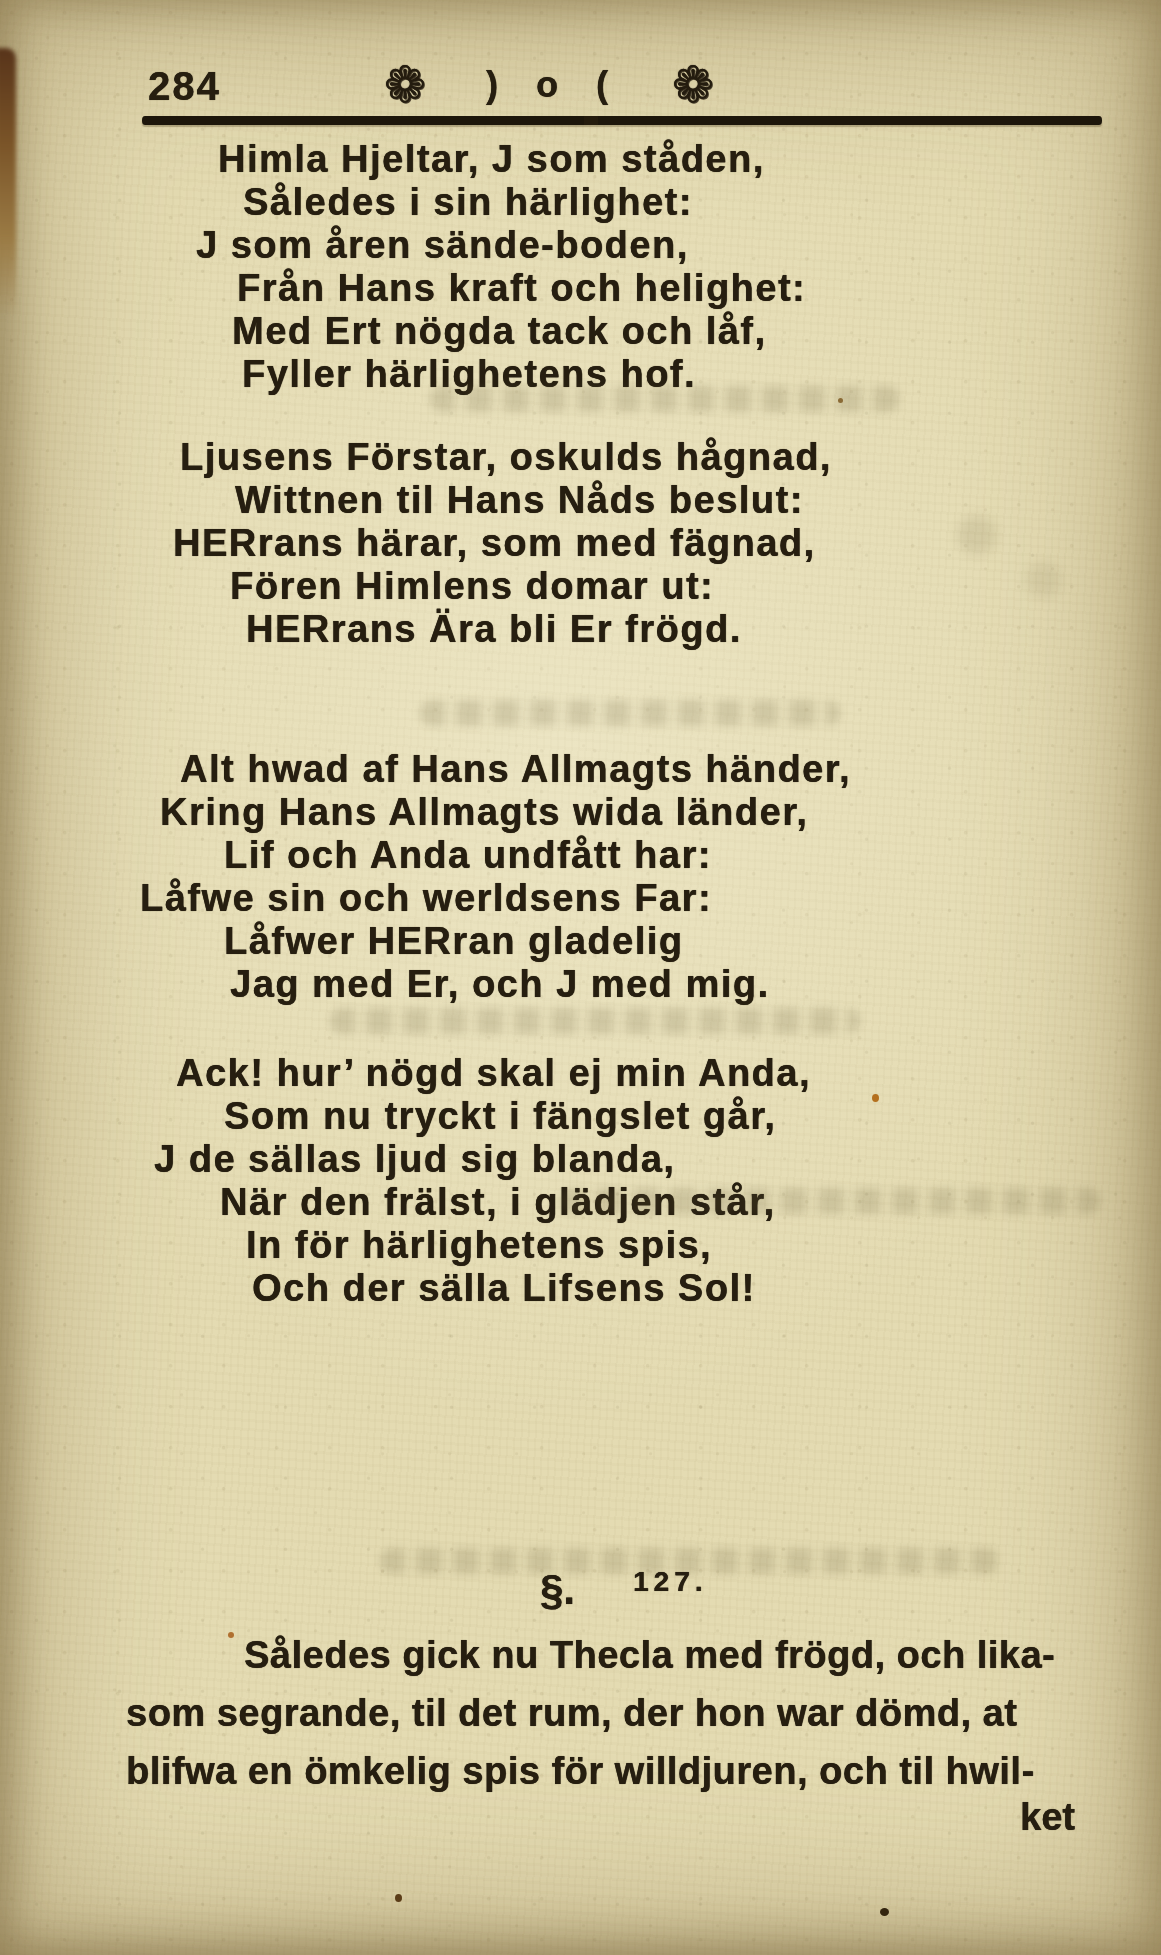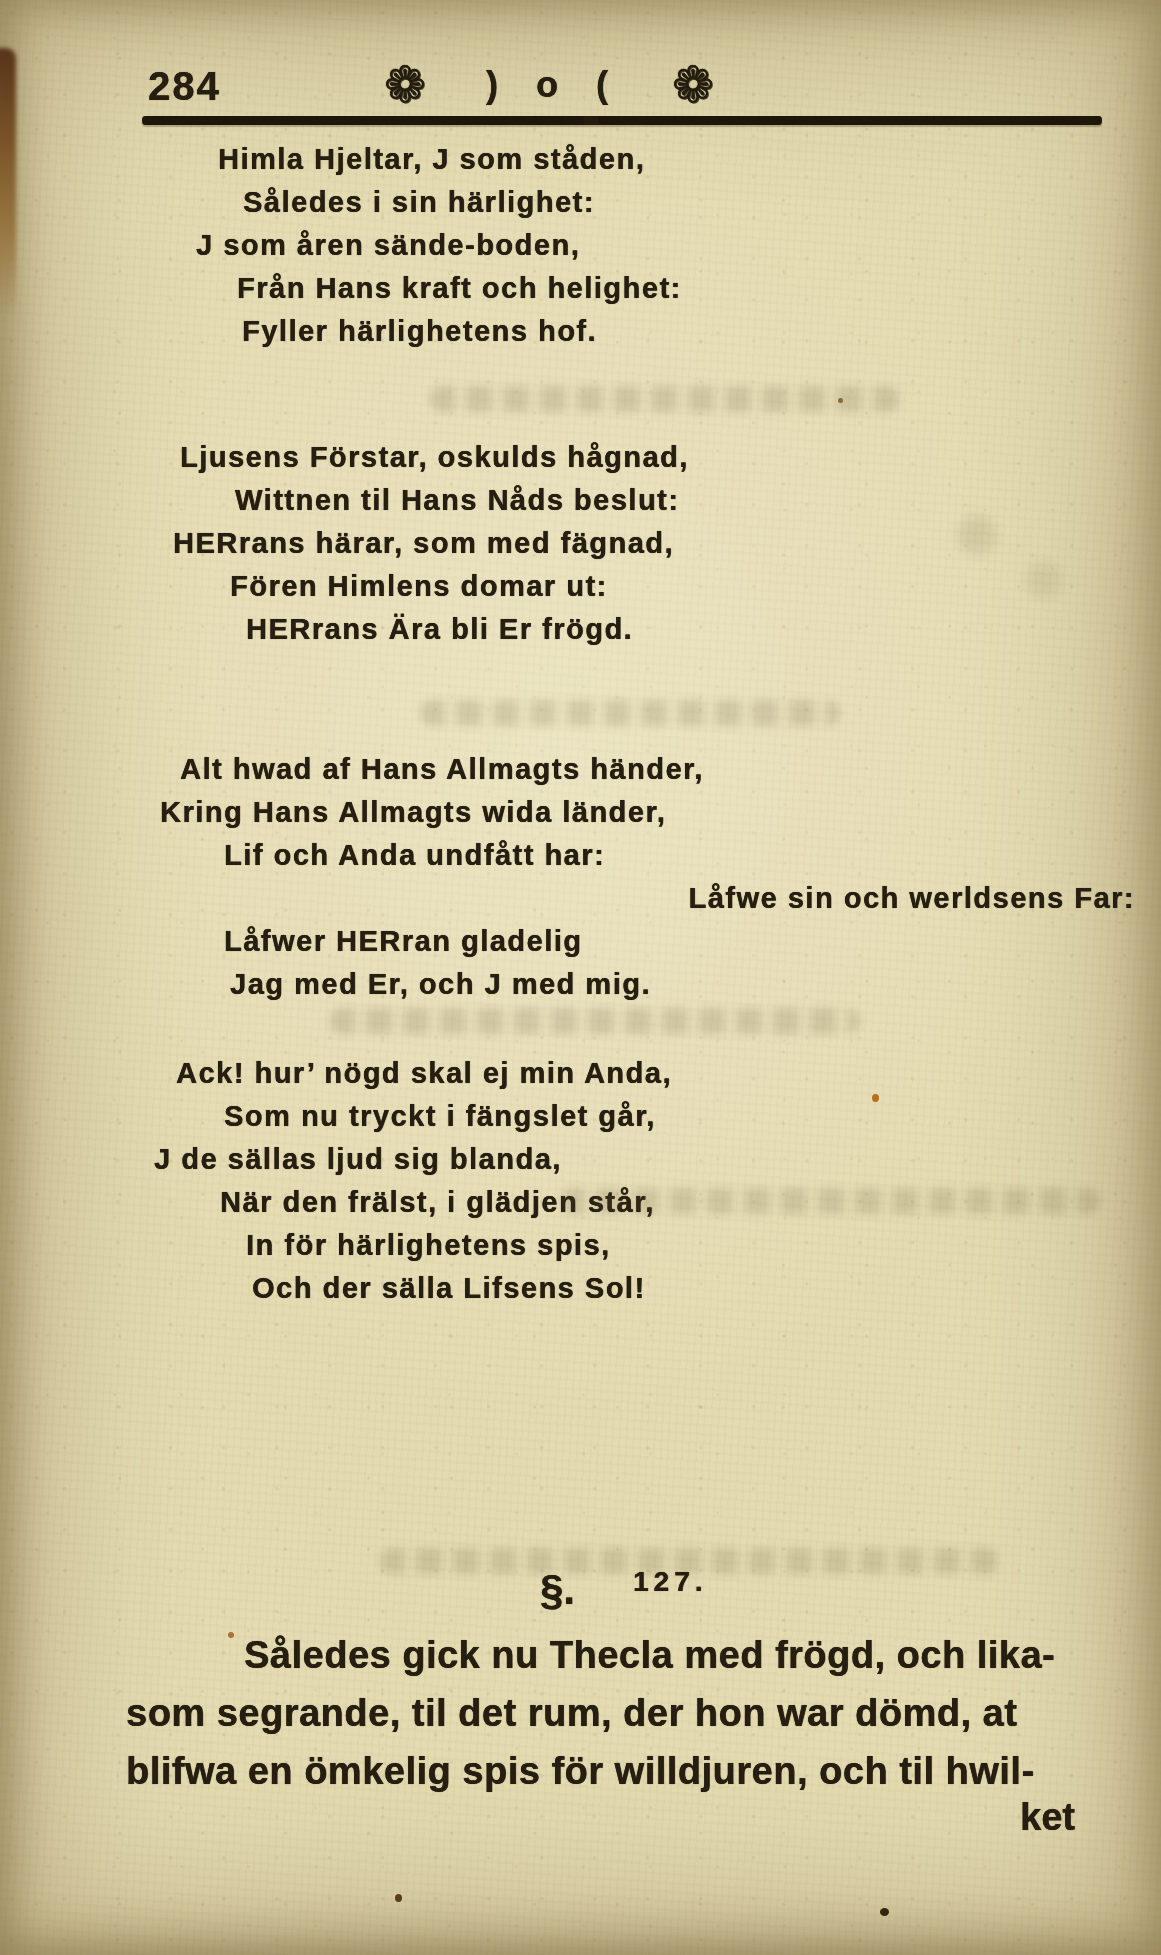--- a/index.html
+++ b/index.html
@@ -35,21 +35,21 @@
   .ornament-row{position:absolute;left:384px;top:52px;width:330px;height:66px;
     display:flex;align-items:center;justify-content:space-between;}
   .cherub{font-size:50px;line-height:1;color:#241c0f;
     text-shadow:0 0 1px #241c0f, 1px 1px 0 rgba(36,28,15,0.8);}
   .sep-mark{font-size:36px;letter-spacing:14px;padding-left:10px;}
   .head-rule{position:absolute;left:142px;top:116px;width:960px;height:9px;
     background:linear-gradient(90deg,#1d160b 0 46%,#241b0d 46% 47.5%,#1d160b 47.5% 100%);
     border-radius:3px/4px;
     box-shadow:0 2px 1px rgba(90,74,40,0.35);}
   .stanza{position:absolute;left:140px;width:995px;}
-  .pl{font-size:29px;line-height:43px;letter-spacing:1.5px;white-space:nowrap;}
+  .pl{font-size:38px;line-height:43px;letter-spacing:1.5px;white-space:nowrap;}
   .section-heading{position:absolute;left:540px;top:1566px;display:flex;gap:58px;}
   .section-symbol{font-size:42px;}
   .section-number{font-size:28px;letter-spacing:5px;}
   .prose{position:absolute;left:126px;top:1626px;width:1014px;}
   .prose-line{font-size:38px;line-height:58px;letter-spacing:0.5px;white-space:nowrap;}
   .prose-line.first{padding-left:118px;}
   .catchword{position:absolute;right:86px;top:1796px;font-size:38px;}
   .ghost{position:absolute;height:26px;border-radius:13px;filter:blur(4px);opacity:0.45;
     background:repeating-linear-gradient(90deg, rgba(104,94,58,0.42) 0 24px, rgba(104,94,58,0.06) 24px 37px);}
   .ghost.v{background:
@@ -73,36 +73,37 @@
     <span class="cherub">❁</span>
   </div>
 
   <div class="head-rule"></div>
 
   <div class="stanza" style="top:138px;">
     <div class="pl ink" style="margin-left:78px;">Himla Hjeltar, J som ståden,</div>
     <div class="pl ink" style="margin-left:103px;">Således i sin härlighet:</div>
     <div class="pl ink" style="margin-left:56px;">J som åren sände-boden,</div>
     <div class="pl ink" style="margin-left:97px;">Från Hans kraft och helighet:</div>
+    <div class="pl ink" style="margin-left:92px;">Med Ert nögda tack och låf,</div>
     <div class="pl ink" style="margin-left:102px;">Fyller härlighetens hof.</div>
   </div>
 
   <div class="stanza" style="top:436px;">
     <div class="pl ink" style="margin-left:40px;">Ljusens Förstar, oskulds hågnad,</div>
     <div class="pl ink" style="margin-left:95px;">Wittnen til Hans Nåds beslut:</div>
     <div class="pl ink" style="margin-left:33px;">HERrans härar, som med fägnad,</div>
     <div class="pl ink" style="margin-left:90px;">Fören Himlens domar ut:</div>
     <div class="pl ink" style="margin-left:106px;">HERrans Ära bli Er frögd.</div>
   </div>
 
   <div class="stanza" style="top:748px;">
     <div class="pl ink" style="margin-left:40px;">Alt hwad af Hans Allmagts händer,</div>
     <div class="pl ink" style="margin-left:20px;">Kring Hans Allmagts wida länder,</div>
     <div class="pl ink" style="margin-left:84px;">Lif och Anda undfått har:</div>
-    <div class="pl ink" style="text-align:right;">Låfwe sin och werldsens Far:</div>
+    <div class="pl ink" style="">Låfwe sin och werldsens Far:</div>
     <div class="pl ink" style="margin-left:84px;">Låfwer HERran gladelig</div>
     <div class="pl ink" style="margin-left:90px;">Jag med Er, och J med mig.</div>
   </div>
 
   <div class="stanza" style="top:1052px;">
     <div class="pl ink" style="margin-left:36px;">Ack! hur’ nögd skal ej min Anda,</div>
     <div class="pl ink" style="margin-left:84px;">Som nu tryckt i fängslet går,</div>
     <div class="pl ink" style="margin-left:14px;">J de sällas ljud sig blanda,</div>
     <div class="pl ink" style="margin-left:80px;">När den frälst, i glädjen står,</div>
     <div class="pl ink" style="margin-left:106px;">In för härlighetens spis,</div>

